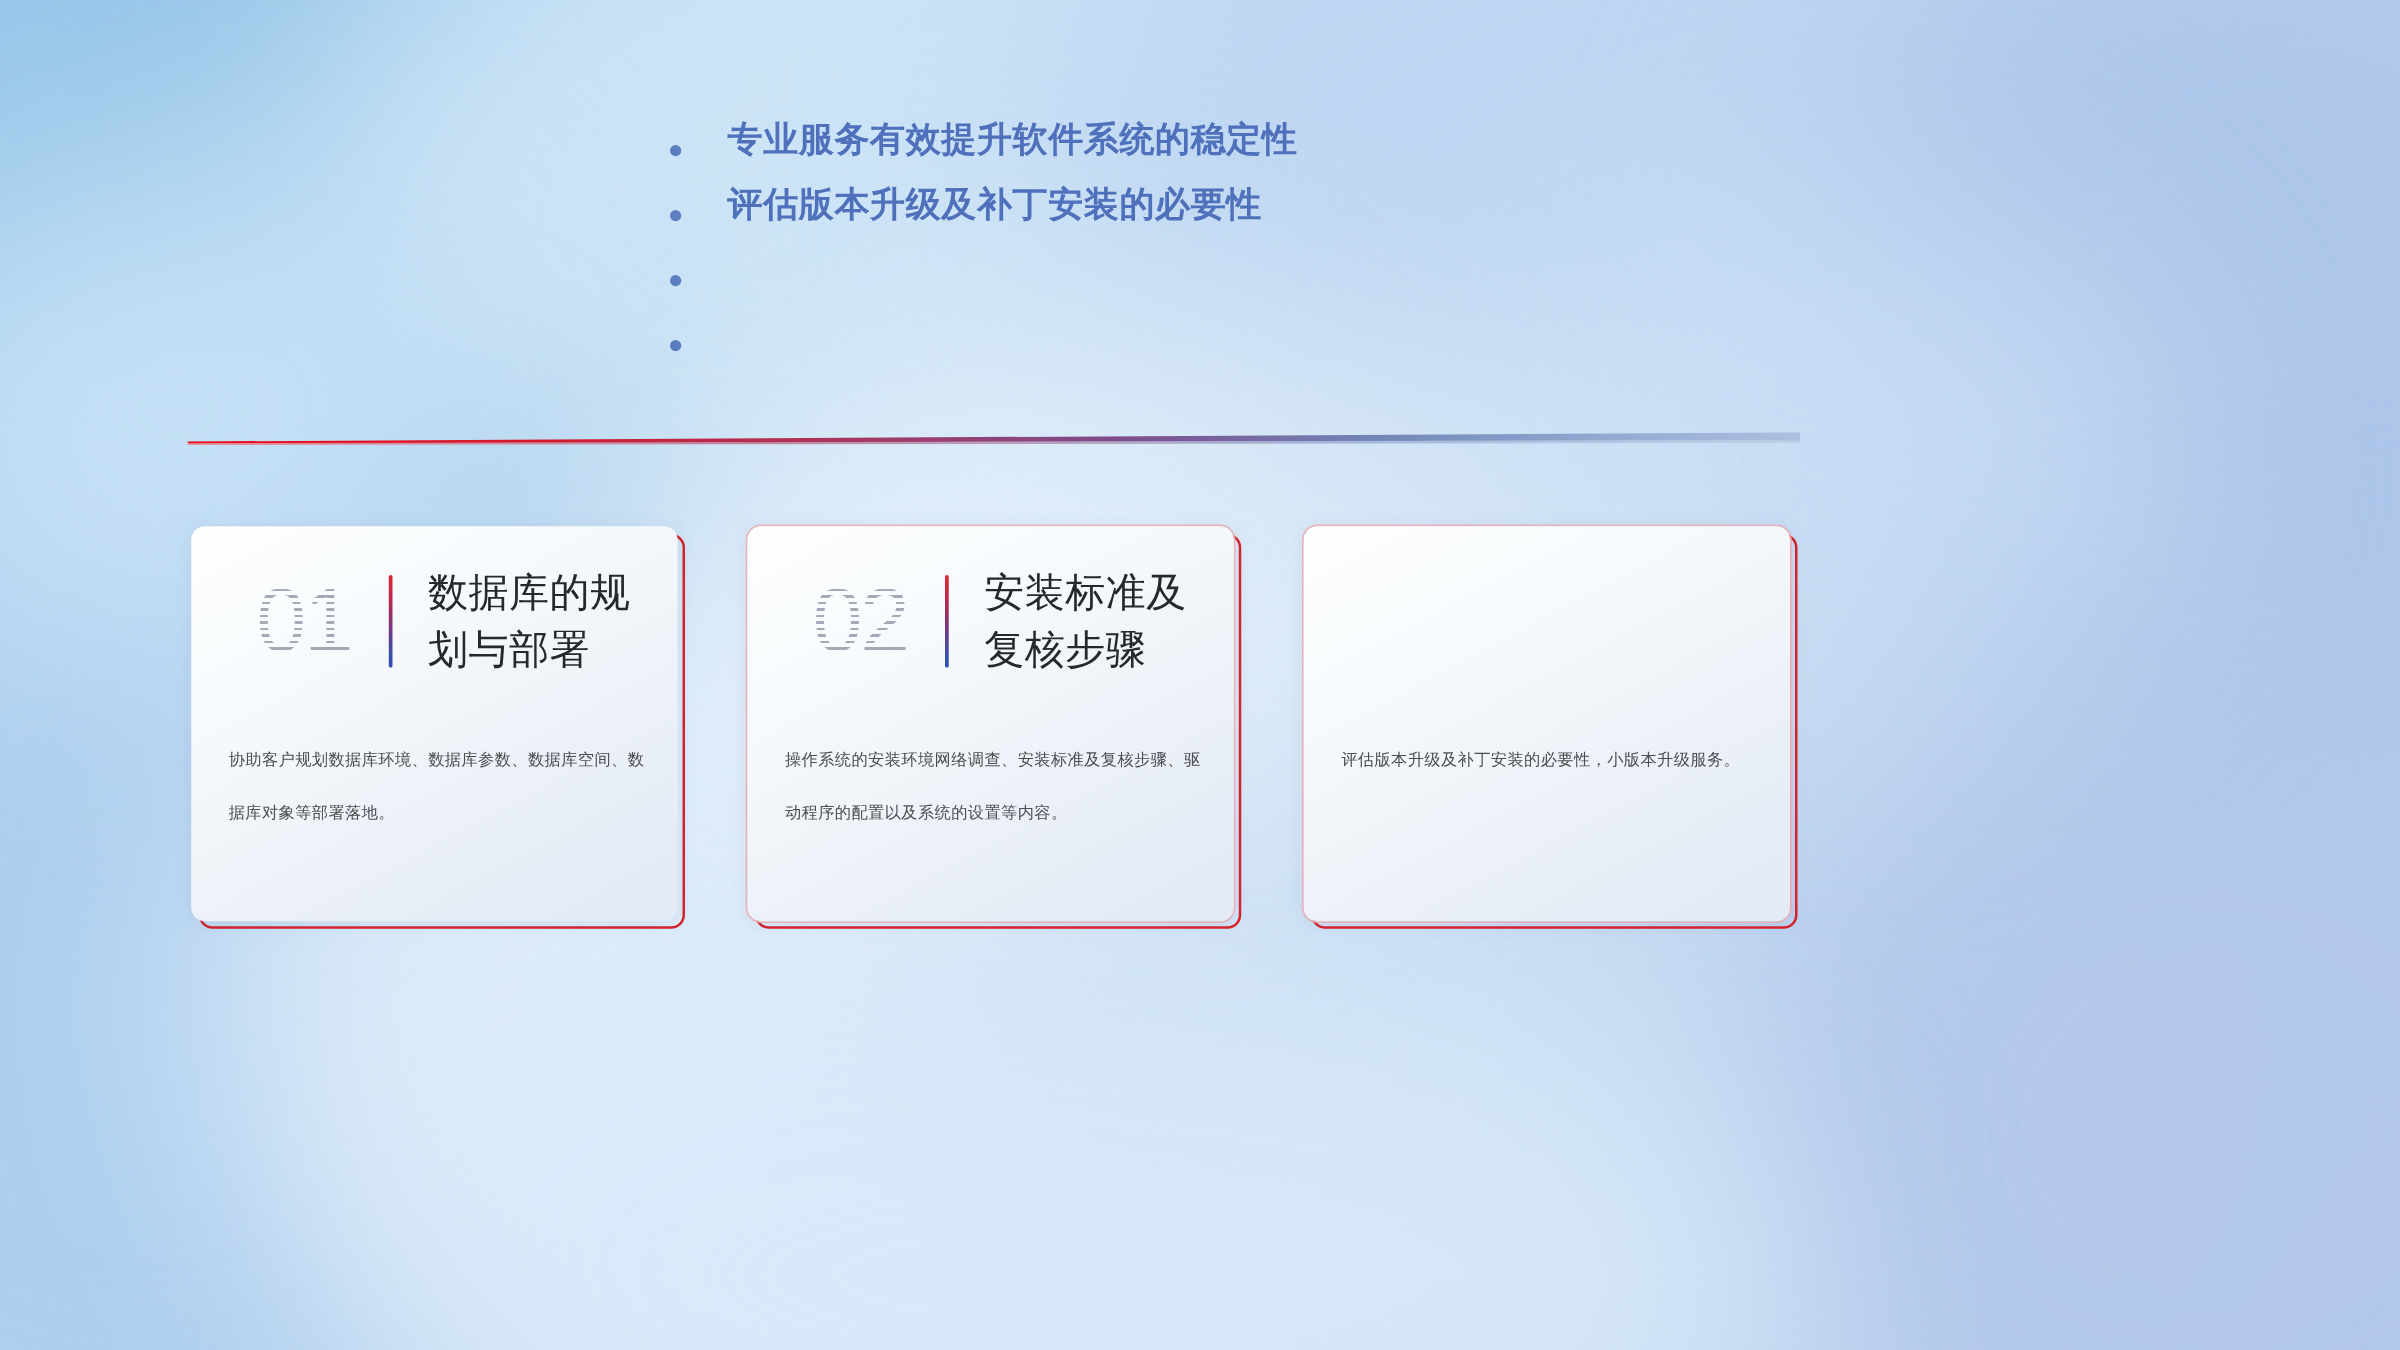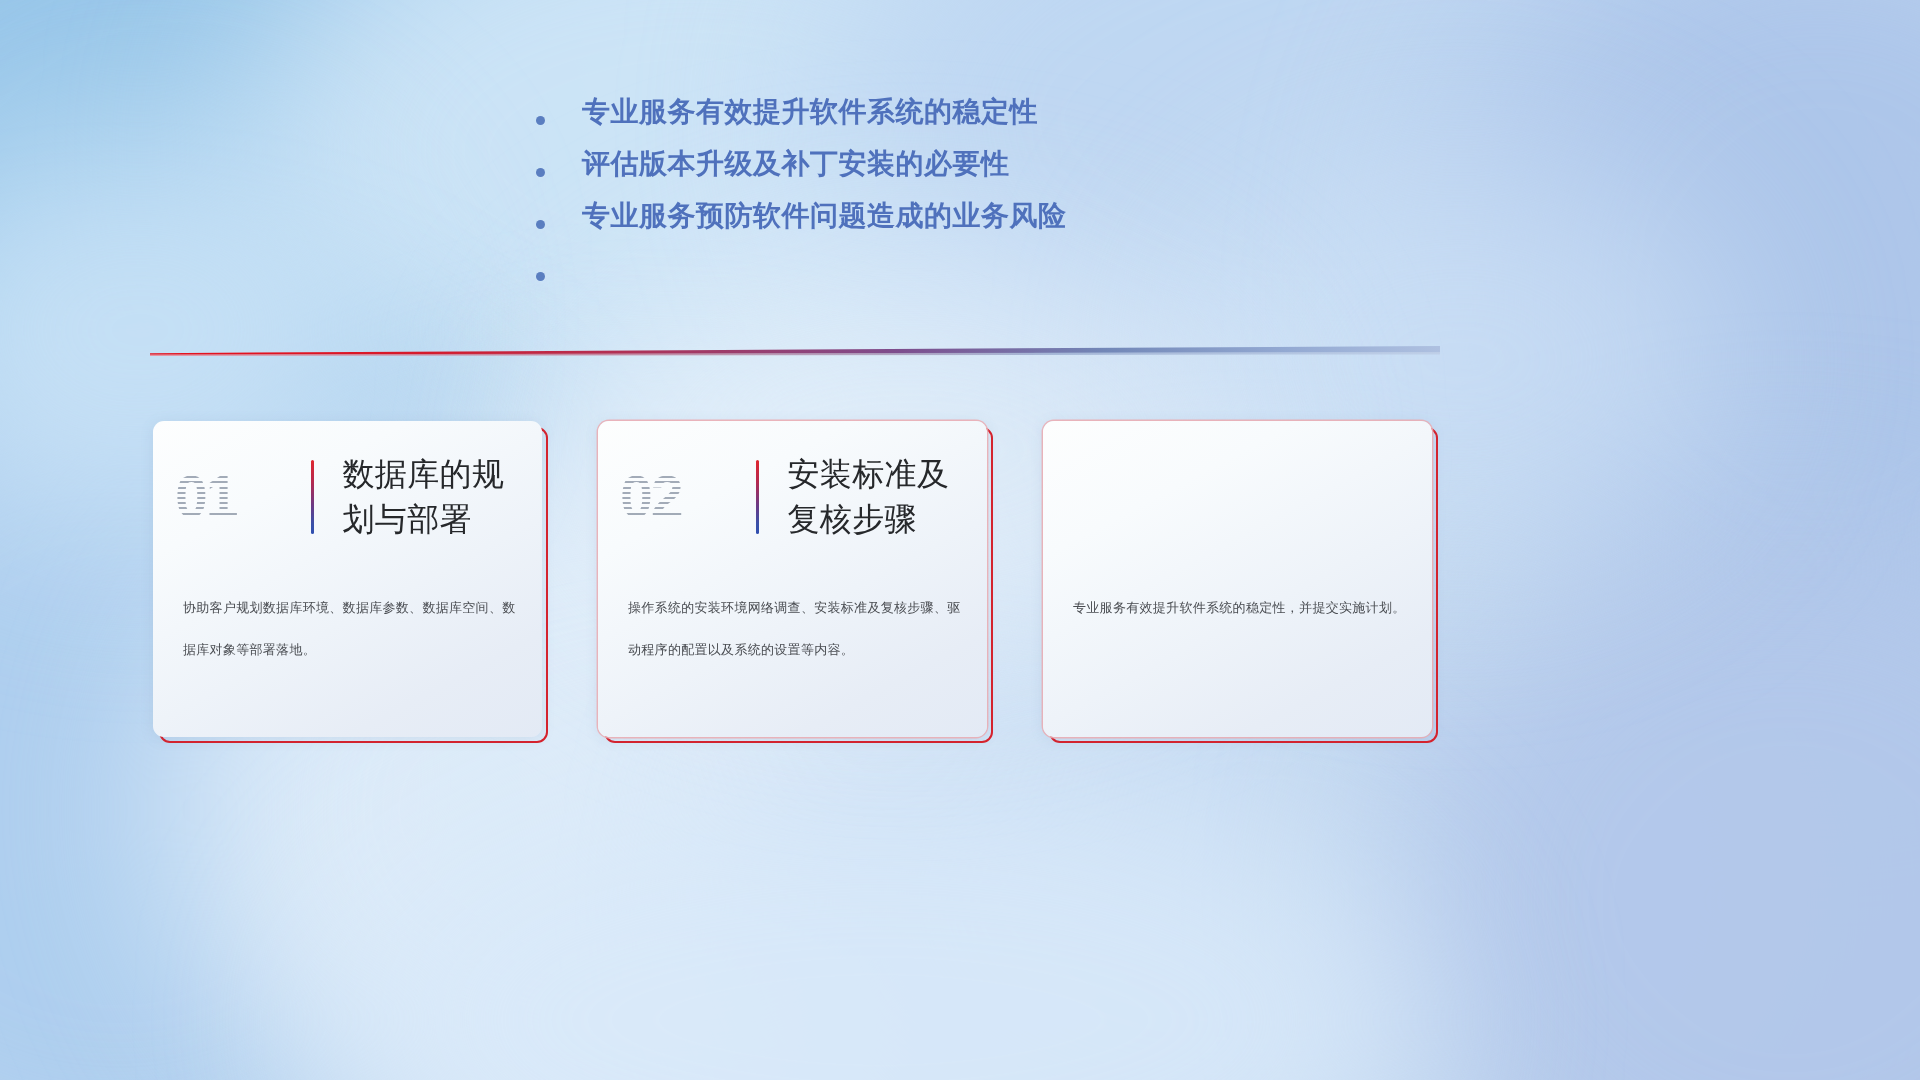--- a/index.html
+++ b/index.html
@@ -76,23 +76,23 @@
     overflow:hidden;
   }
   .card-surface.edge-pink { box-shadow:0 0 0 1.4px rgba(236,170,176,.85), 0 2px 14px rgba(90,120,165,.13); }
 
   .card-head {
     position:absolute; left:0; top:21px; width:100%; height:110px;
     display:flex; align-items:center;
   }
   .card-number {
     width:136px; margin-left:22px; flex:0 0 auto;
-    font-size:59px; line-height:104px; font-weight:700;
+    font-size:72px; line-height:104px; font-weight:400;
     letter-spacing:-2px;
-    text-align:left;
+    text-align:center;
     color:#9aa6b4;
     -webkit-background-clip:text; background-clip:text;
     -webkit-text-fill-color:transparent;
     background-image:repeating-linear-gradient(
       to bottom,
       rgba(118,130,148,.92) 0px, rgba(118,130,148,.92) 2.1px,
       rgba(255,255,255,0) 2.1px, rgba(255,255,255,0) 5.2px);
     opacity:.72;
     user-select:none;
   }
@@ -134,21 +134,20 @@
     <div class="bullet-row">
       <span class="bullet-dot"></span>
       <span class="bullet-text">专业服务有效提升软件系统的稳定性</span>
     </div>
     <div class="bullet-row">
       <span class="bullet-dot"></span>
       <span class="bullet-text">评估版本升级及补丁安装的必要性</span>
     </div>
     <div class="bullet-row">
       <span class="bullet-dot"></span>
-      <span class="bullet-text">专业服务预防软件问题造成的业务风险</span>
     </div>
     <div class="bullet-row">
       <span class="bullet-dot"></span>
     </div>
   </div>
 
   <svg id="divider" viewBox="0 0 1290 16" preserveAspectRatio="none">
     <defs>
       <linearGradient id="divGrad" x1="0" y1="0" x2="1" y2="0">
         <stop offset="0" stop-color="#e3121f"></stop>
@@ -193,18 +192,18 @@
           <div class="card-bar"></div>
           <div class="card-title">安装标准及复核步骤</div>
         </div>
         <div class="card-body">操作系统的安装环境网络调查、安装标准及复核步骤、驱动程序的配置以及系统的设置等内容。</div>
       </div>
     </div>
 
     <div class="card" style="left:1043px;">
       <div class="card-accent faint"></div>
       <div class="card-surface edge-pink">
-        <div class="card-body">专业服务有效提升软件系统的稳定性，并提交实施计划。</div>
+        <div class="card-body">评估版本升级及补丁安装的必要性，小版本升级服务。</div>
       </div>
     </div>
 
   </div>
 </div>
 
 </body></html>

